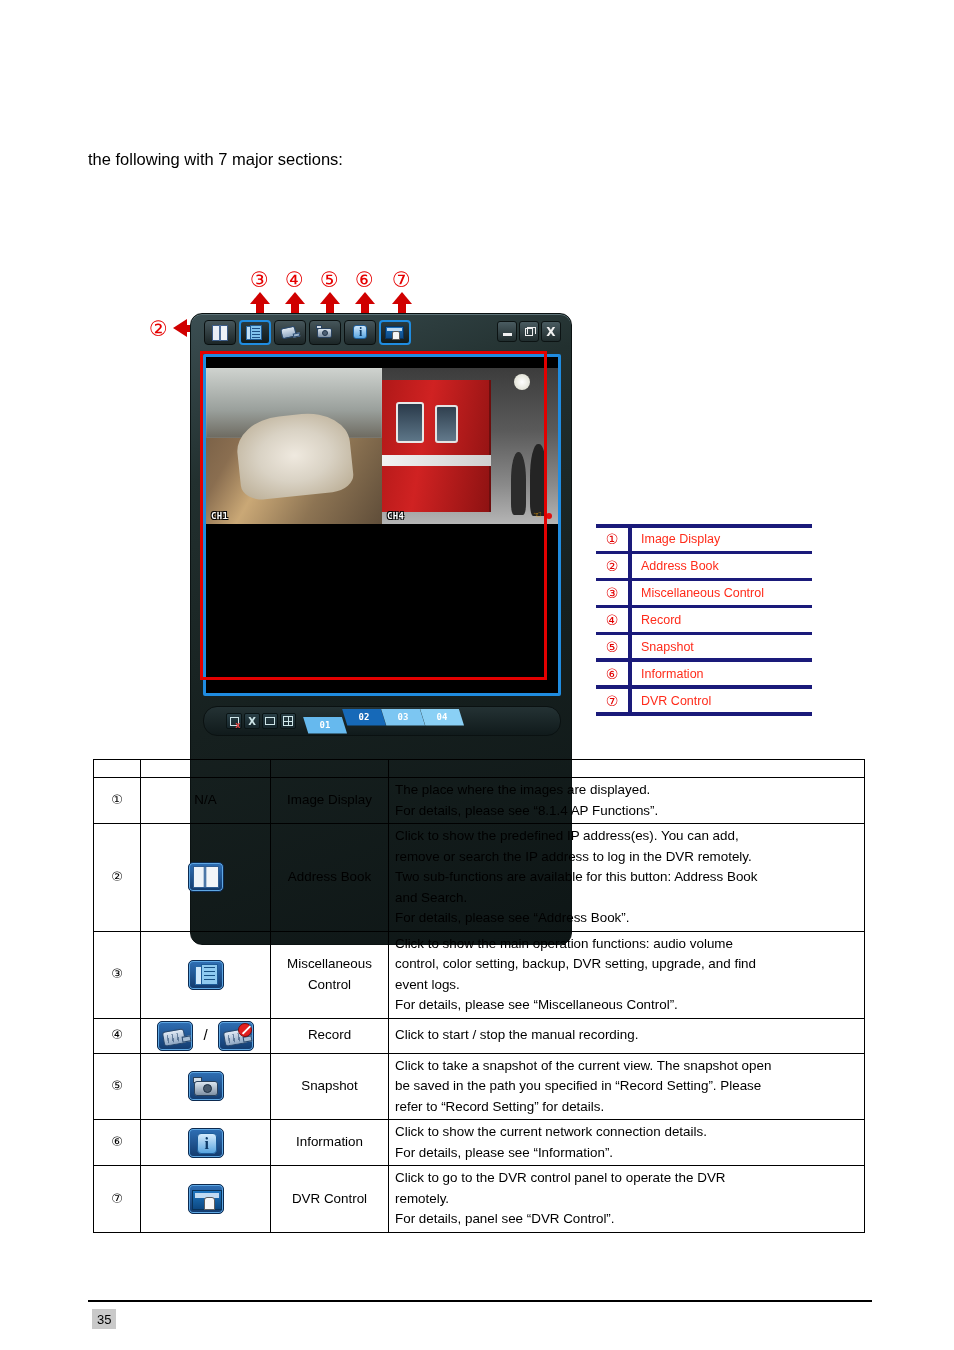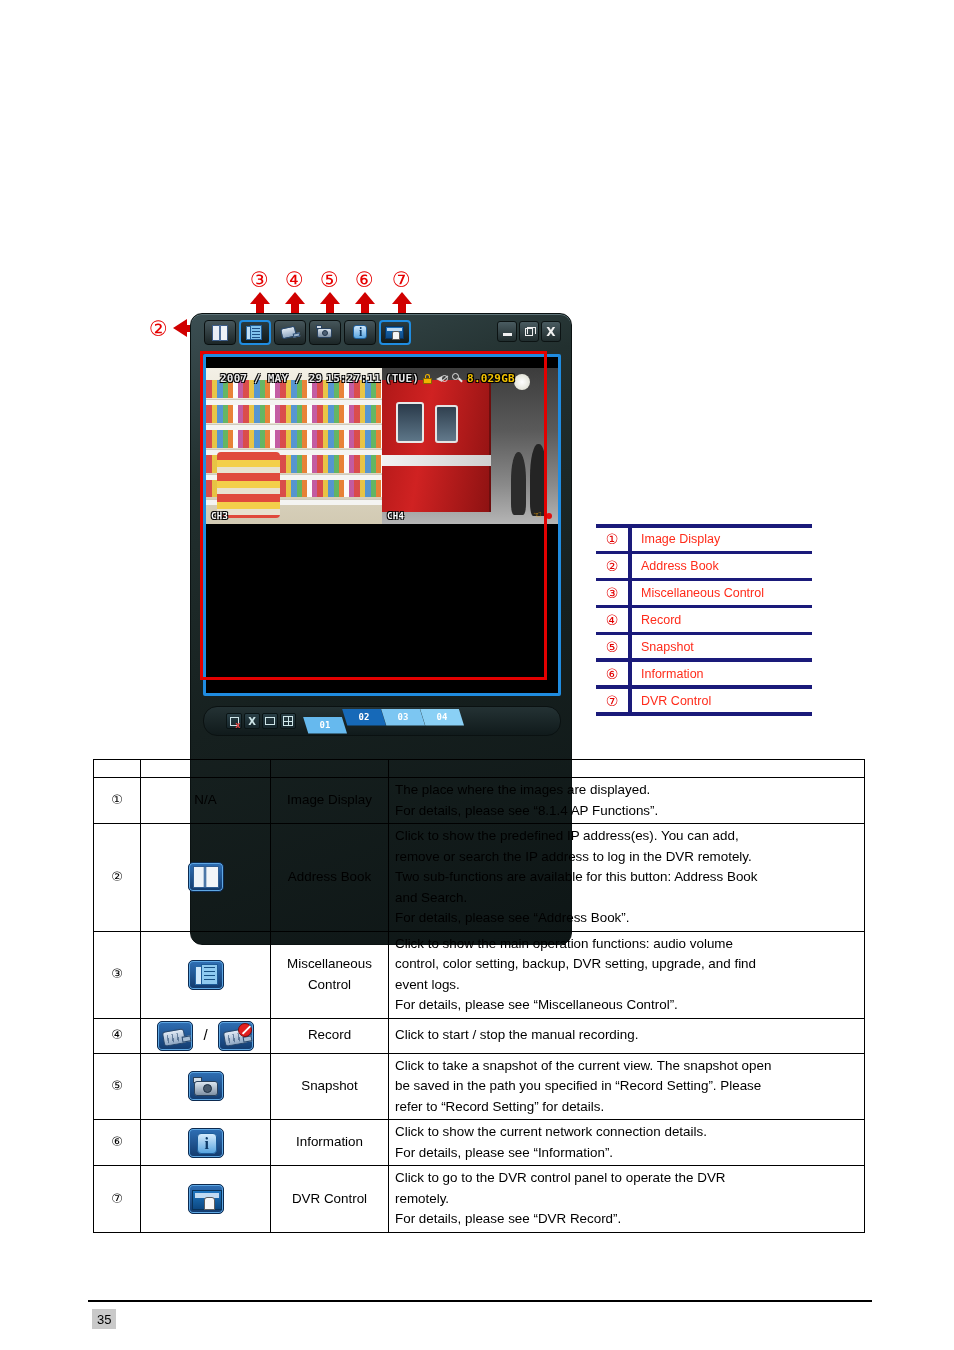--- a/index.html
+++ b/index.html
@@ -377,20 +377,21 @@
   #pagenum {
     position:absolute; left:92px; top:1309px; min-width:24px; height:20px;
     background:#c9c9c9; color:#000; font-size:13px;
     display:flex; align-items:center; justify-content:center; padding:0 5px;
   }
 </style>
 </head>
 <body>
 
 <div id="intro">
+  <span class="line">the following with 7 major sections:</span>
 </div>
 
 <div id="figure">
 
   <div class="callout" style="left:250px; top:12px;">③</div>
   <div class="callout" style="left:285px; top:12px;">④</div>
   <div class="callout" style="left:320px; top:12px;">⑤</div>
   <div class="callout" style="left:355px; top:12px;">⑥</div>
   <div class="callout" style="left:392px; top:12px;">⑦</div>
   <div class="callout" style="left:149px; top:61px;">②</div>
@@ -465,66 +466,37 @@
             <span class="max"></span>
           </div>
         <div class="wb">X</div>
       </div>
     </div>
 
     <div id="blueframe"></div>
 
     <div id="screen">
       <div id="video-area">
-        <div class="cell ch3">
-          <span class="goods" style="top:8%"></span>
-            <span class="shelf" style="top:20%"></span>
-          <span class="goods" style="top:24%"></span>
-            <span class="shelf" style="top:36%"></span>
-          <span class="goods" style="top:40%"></span>
-            <span class="shelf" style="top:52%"></span>
-          <span class="goods" style="top:56%"></span>
-            <span class="shelf" style="top:68%"></span>
-          <span class="goods" style="top:72%"></span>
-            <span class="shelf" style="top:84%"></span>
-          <span class="stack"></span>
-          <span class="ch-label">CH3</span>
+        <div class="cell ch1">
+          <span class="ch-label">CH1</span>
         </div>
         <div class="cell ch4">
           <span class="lamp"></span>
             <span class="train"></span>
             <span class="stripe"></span>
           <span class="win1"></span>
             <span class="win2"></span>
           <span class="p1"></span>
             <span class="p2"></span>
           <span class="walk-ico">☜</span>
           <span class="rec-dot"></span>
           <span class="ch-label">CH4</span>
         </div>
       </div>
 
-      <div id="osd">
-        <span>2007 / MAY / 29</span>
-        <span>15:27:11</span>
-        <span>(TUE)</span>
-        <span class="osd-lock">
-            <span class="sh"></span>
-            <span class="bd"></span>
-          </span>
-        <span class="osd-mute">
-            <span class="sp"></span>
-            <span class="cx"></span>
-          </span>
-        <span class="osd-zoom">
-            <span class="cir"></span>
-            <span class="hdl"></span>
-          </span>
-        <span class="hdd">8.029GB</span>
-      </div>
     </div>
 
     <div id="redline"></div>
 
     <div id="ctlbar">
       <div class="cbtn">
           <span class="sq"></span>
         </div>
       <div class="cbtn">X</div>
       <div class="cbtn">
@@ -682,20 +654,20 @@
     <td class="c-num">⑦</td>
     <td class="c-ico">
       <span class="tico frame ti-dvr">
         <span class="scr"></span><span class="bar"></span><span class="hand"></span>
       </span>
     </td>
     <td class="c-name">DVR Control</td>
     <td class="c-desc">
       <span class="desc-line">Click to go to the DVR control panel to operate the DVR</span>
       <span class="desc-line">remotely.</span>
-      <span class="desc-line">For details, please see “DVR Record”.</span>
+      <span class="desc-line">For details, panel see “DVR Control”.</span>
     </td>
   </tr>
 </tbody>
   </table>
 
 <div id="footer-rule"></div>
 <div id="pagenum">35</div>
 
 </body></html>

